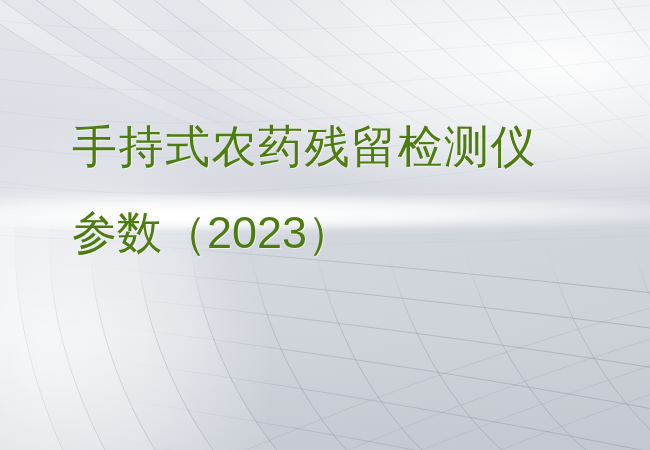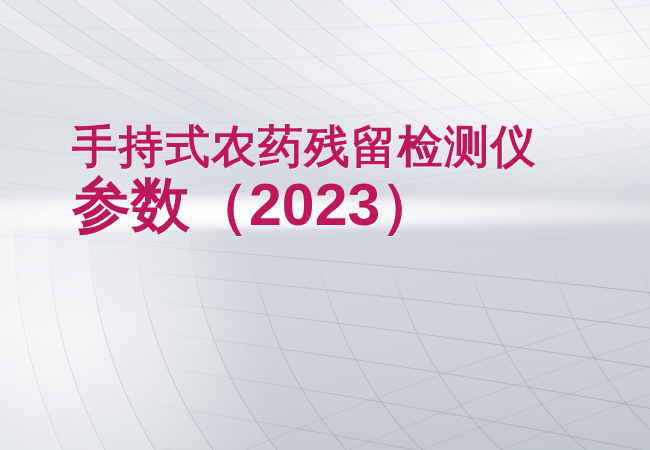--- a/index.html
+++ b/index.html
@@ -42,36 +42,37 @@
       linear-gradient(0deg, rgba(160,168,182,0.16) 0%, rgba(255,255,255,0) 26%);
   }
   
   #title-block {
     position: absolute;
     left: 72px;
     top: 118px;
     width: 540px;
   }
   .title-line {
-    color: #be185d;
-    font-weight: bold;
+    color: #4d7c0f;
+    font-weight: normal;
     white-space: nowrap;
     text-shadow:
       1px 1px 0 rgba(255,255,255,0.55),
       -0.5px -0.5px 0 rgba(255,255,255,0.35);
   }
   #title-line-1 {
     font-size: 45px;
     line-height: 58px;
     letter-spacing: 1.5px;
   }
   #title-line-2 {
-    font-size: 59px;
+    font-size: 45px;
     line-height: 58px;
     letter-spacing: 0px;
+    margin-top: 28px;
   }
 </style>
 </head>
 <body>
 
 <div id="slide">
 
   <div id="bg-base" class="bg-layer"></div>
 
   <svg class="bg-layer" viewBox="0 0 650 450" preserveAspectRatio="none">

